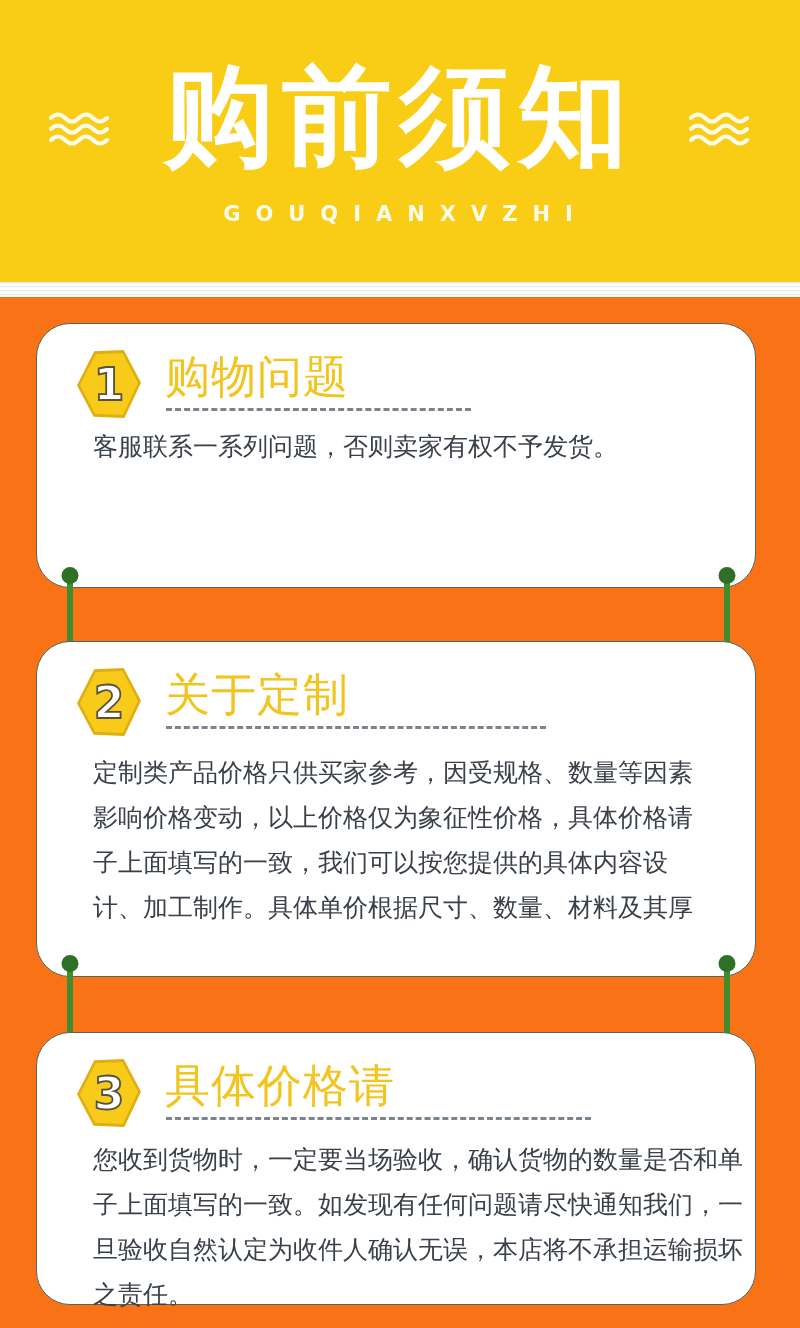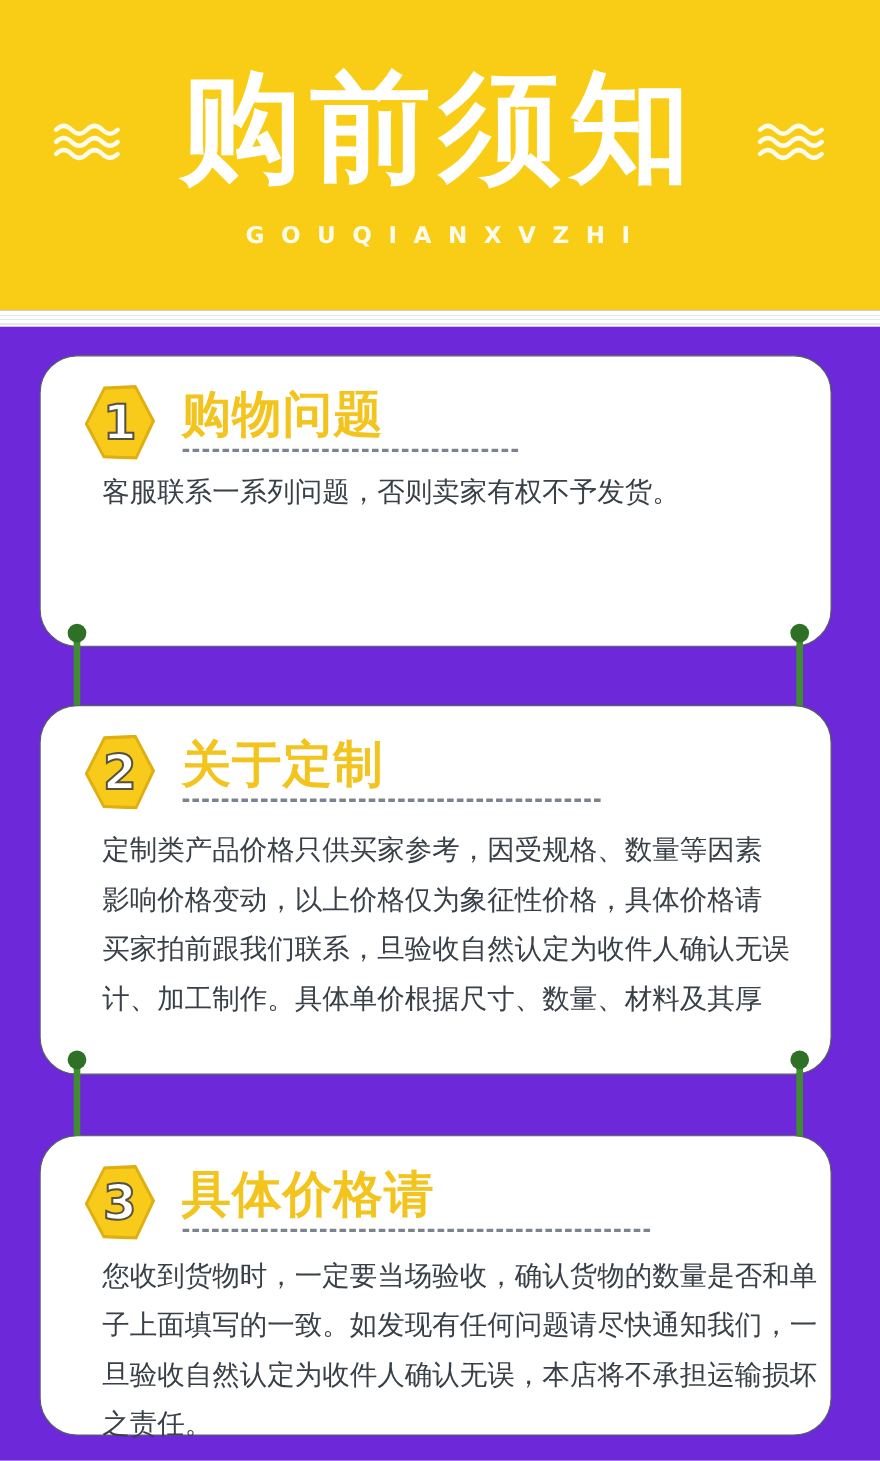--- a/index.html
+++ b/index.html
@@ -1,17 +1,17 @@
 <!DOCTYPE html>
 <html><head>
 <meta charset="utf-8">
 <style>
   html,body{margin:0;padding:0;background:#ffffff;}
   body{font-family:"DejaVu Sans","Liberation Sans",sans-serif;}
-  #page{position:relative;width:800px;height:1328px;margin:0 auto;background:#6d28d9;overflow:hidden;}
+  #page{position:relative;width:800px;height:1328px;margin:0 auto;background:#f97316;overflow:hidden;}
 
   
   .header{position:absolute;left:0;top:0;width:800px;height:282px;background:#F9CD15;}
   .header-title{position:absolute;left:0;top:56px;width:800px;margin:0;text-align:center;
     font-size:110px;line-height:1.1;font-weight:900;color:#ffffff;letter-spacing:8px;}
   .header-subtitle{position:absolute;left:0;top:202px;width:796px;text-align:center;
     font-size:21px;font-weight:700;color:#FDFBEC;letter-spacing:15px;text-indent:15px;}
   .waves{position:absolute;top:110px;width:66px;height:40px;}
   .waves-left{left:47px;}
   .waves-right{left:687px;}
@@ -29,21 +29,21 @@
 
   .badge{position:absolute;left:40px;top:26px;width:64px;height:68px;background:#DFAF12;
     clip-path:polygon(27% 2%,73% 0%,100% 48%,74% 100%,26% 98%,0% 52%);}
   .badge-inner{position:absolute;left:3px;top:3px;right:3px;bottom:3px;background:#F8CA1A;
     clip-path:polygon(27% 2%,73% 0%,100% 48%,74% 100%,26% 98%,0% 52%);
     display:flex;align-items:center;justify-content:center;}
   .badge-num{font-size:44px;font-weight:900;color:#ffffff;
     -webkit-text-stroke:1.8px #55523F;text-shadow:0 0 1px #55523F;}
 
   .card-title{position:absolute;left:128px;top:28px;margin:0;
-    font-size:45px;line-height:1.1;font-weight:700;color:#F2C41D;letter-spacing:1px;}
+    font-size:45px;line-height:1.1;font-weight:400;color:#F2C41D;letter-spacing:1px;}
   .dash-line{position:absolute;left:129px;border-top:3px dashed #5B6570;opacity:.8;}
   .card-1 .dash-line{top:84px;width:305px;}
   .card-2 .dash-line{top:84px;width:380px;}
   .card-3 .dash-line{top:84px;width:425px;}
 
   .card-body{position:absolute;left:56px;right:30px;color:#3A4048;font-size:25px;line-height:45px;}
   .card-1 .card-body{top:100px;}
   .card-2 .card-body{top:108px;}
   .card-3 .card-body{top:104px;}
   .body-line{white-space:nowrap;}
@@ -105,21 +105,21 @@
     <div class="badge">
       <div class="badge-inner">
         <span class="badge-num">2</span>
       </div>
     </div>
     <h2 class="card-title">关于定制</h2>
     <div class="dash-line"></div>
     <div class="card-body">
       <div class="body-line">定制类产品价格只供买家参考，因受规格、数量等因素</div>
       <div class="body-line">影响价格变动，以上价格仅为象征性价格，具体价格请</div>
-      <div class="body-line">买家拍前跟我们联系，旦验收自然认定为收件人确认无误</div>
+      <div class="body-line">子上面填写的一致，我们可以按您提供的具体内容设</div>
       <div class="body-line">计、加工制作。具体单价根据尺寸、数量、材料及其厚</div>
     </div>
   </article>
 
   <div class="connector conn-2 conn-left"></div>
   <div class="connector conn-2 conn-right"></div>
 
   <article class="card card-3">
     <div class="badge">
       <div class="badge-inner">

